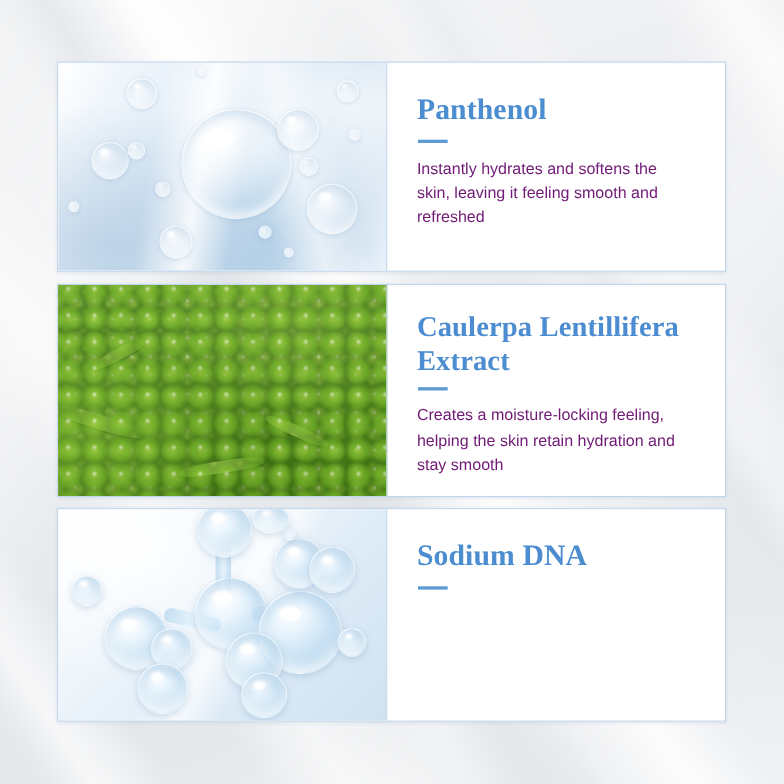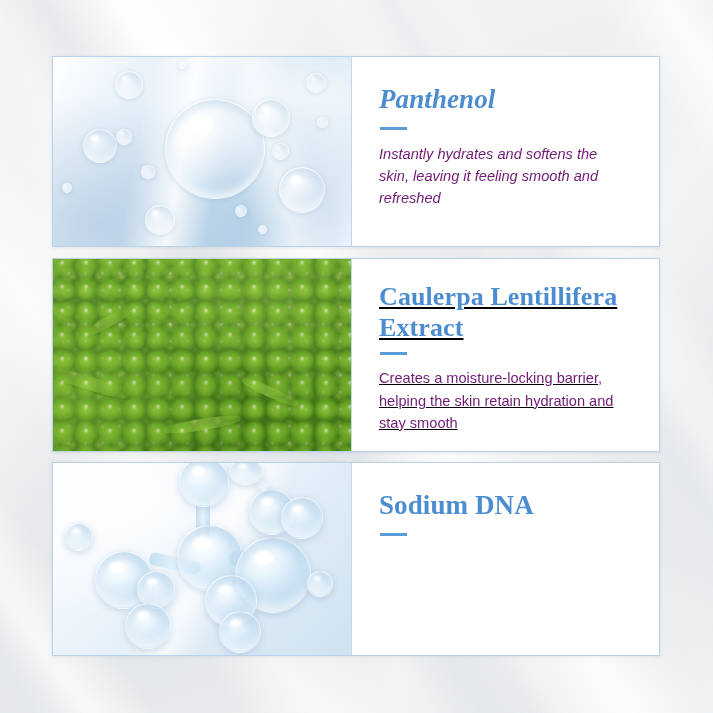--- a/index.html
+++ b/index.html
@@ -71,22 +71,22 @@
     width: 608px;
   }
 
   .card {
     display: flex;
     background: #ffffff;
     border: 1px solid #b9d2ea;
     box-shadow: 0 1px 3px rgba(120,140,165,0.17);
     overflow: hidden;
   }
-  .card.c1 { height: 191px; font-style: italic; }
-  .card.c2 { height: 194px; margin-top: 11px; text-decoration: underline; }
+  .card.c1 { height: 191px; }
+  .card.c2 { height: 194px; margin-top: 11px; }
   .card.c3 { height: 194px; margin-top: 10px; }
 
   
   .card-media {
     position: relative;
     width: 299px;
     flex: 0 0 299px;
     overflow: hidden;
     border-right: 1px solid #c3d8ec;
   }
@@ -281,21 +281,21 @@
     <div class="card-media media-seagrape">
       <div class="grape-veil"></div>
       <div class="stem" style="left:-6px;top:118px;width:86px;height:13px;transform:rotate(17deg);"></div>
       <div class="stem" style="left:110px;top:160px;width:78px;height:11px;transform:rotate(-9deg);"></div>
       <div class="stem" style="left:28px;top:58px;width:54px;height:10px;transform:rotate(-28deg);"></div>
       <div class="stem" style="left:186px;top:128px;width:62px;height:10px;transform:rotate(24deg);"></div>
     </div>
     <div class="card-body">
       <div class="ingredient-title">Caulerpa Lentillifera Extract</div>
       <div class="title-rule"></div>
-      <div class="ingredient-desc">Creates a moisture-locking barrier, helping the skin retain hydration and stay smooth</div>
+      <div class="ingredient-desc">Creates a moisture-locking feeling, helping the skin retain hydration and stay smooth</div>
     </div>
   </div>
 
   <div class="card c3">
     <div class="card-media media-molecule">
       <div class="bond" style="left:143px;top:34px;width:14px;height:44px;"></div>
       <div class="bond" style="left:96px;top:94px;width:52px;height:13px;transform:rotate(12deg);"></div>
       <div class="bond" style="left:176px;top:86px;width:44px;height:14px;transform:rotate(-8deg);"></div>
       <div class="mol" style="left:126px;top:-6px;width:50px;height:50px;"></div>
       <div class="mol" style="left:124px;top:62px;width:66px;height:66px;"></div>

